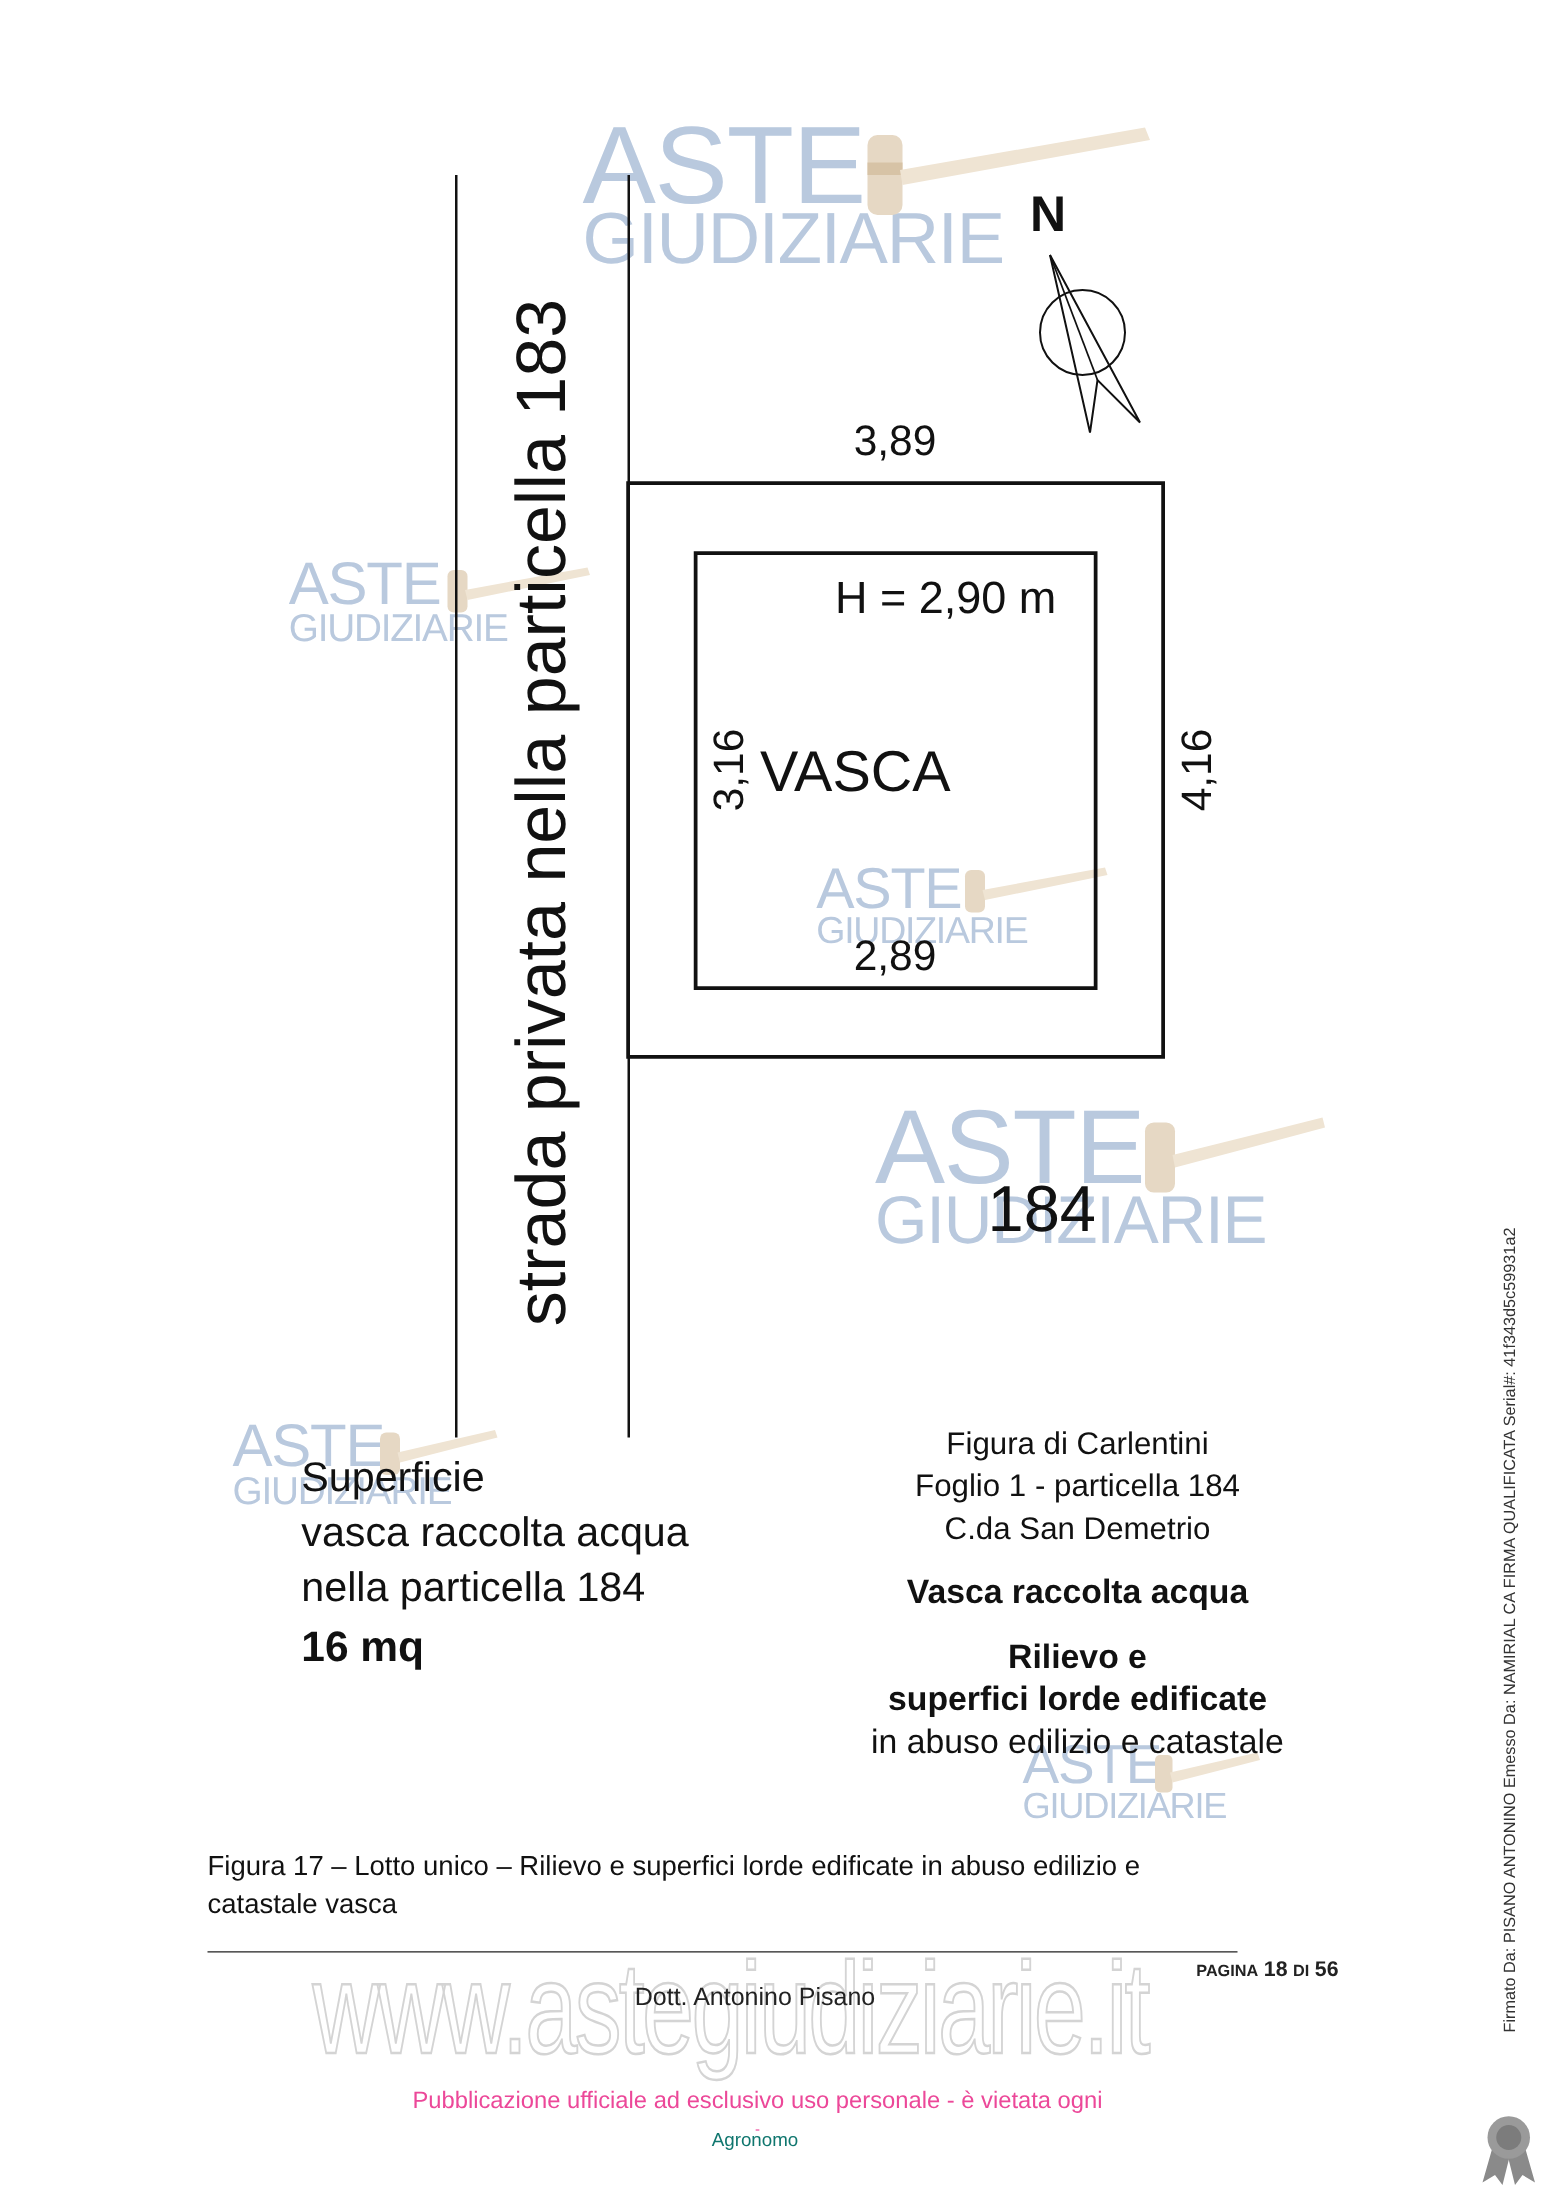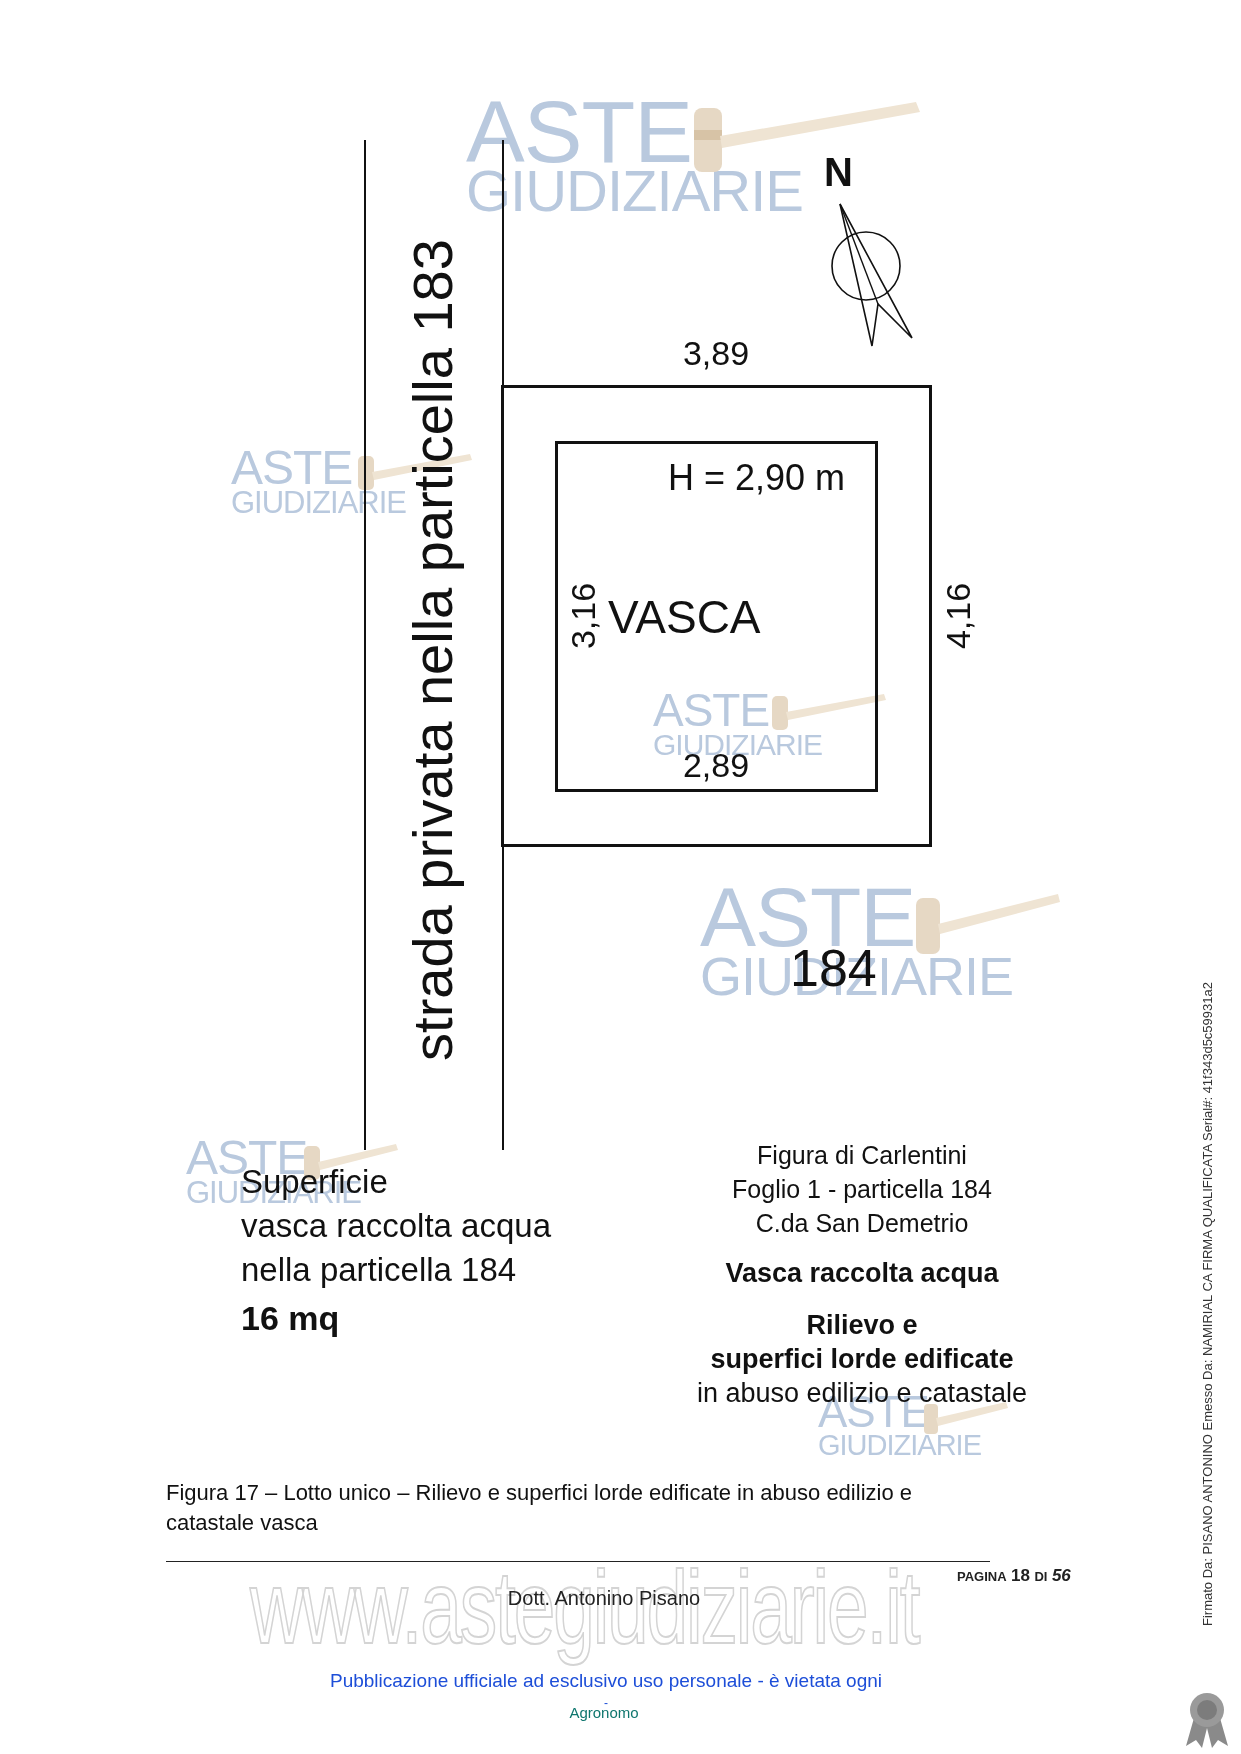--- a/index.html
+++ b/index.html
@@ -126,27 +126,27 @@
 </div>
 
 <div class="footer-wm">www.astegiudiziarie.it</div>
 
 <div class="abs" style="left:166px; top:1561px; width:824px; height:1px; background:#222;"></div>
 
 <div class="abs" style="left:957px; top:1566px; white-space:nowrap; font-weight:bold; color:#222;">
   <span style="font-size:13px;">PAGINA</span>
   <span style="font-size:17px;">18</span>
   <span style="font-size:13px;">DI</span>
-  <span style="font-size:17px;font-style:italic;">56</span>
+  <span style="font-size:17px;">56</span>
 </div>
 
 <div class="abs center" style="left:404px; top:1586px; width:400px; font-size:20px; line-height:1.2; color:#222;">Dott. Antonino Pisano</div>
 <div class="abs center" style="left:404px; top:1704px; width:400px; font-size:15px; line-height:1.2; color:#0f766e;">Agronomo</div>
 
-<div class="abs center" style="left:166px; top:1666px; width:880px; font-size:19px; line-height:30px; color:#1d4ed8;">
+<div class="abs center" style="left:166px; top:1666px; width:880px; font-size:19px; line-height:30px; color:#ec4899;">
   <div>Pubblicazione ufficiale ad esclusivo uso personale - è vietata ogni</div>
   <div style="font-size:12px; line-height:14px;">-</div>
 </div>
 
 <div class="rot" style="left:788px; top:1294px; width:840px; height:20px; font-size:13px; line-height:20px; color:#333; text-align:center; transform: rotate(-90deg);">Firmato Da: PISANO ANTONINO Emesso Da: NAMIRIAL CA FIRMA QUALIFICATA Serial#: 41f343d5c59931a2</div>
 
 <svg class="abs" style="left:1184px; top:1690px;" width="46" height="60" viewBox="0 0 46 60">
   <path d="M10 28 L2 56 L12 50 L18 58 L24 34 Z" fill="#8a8a8a"></path>
   <path d="M36 28 L44 56 L34 50 L28 58 L22 34 Z" fill="#8a8a8a"></path>
   <circle cx="23" cy="20" r="17" fill="#9a9a9a"></circle>

